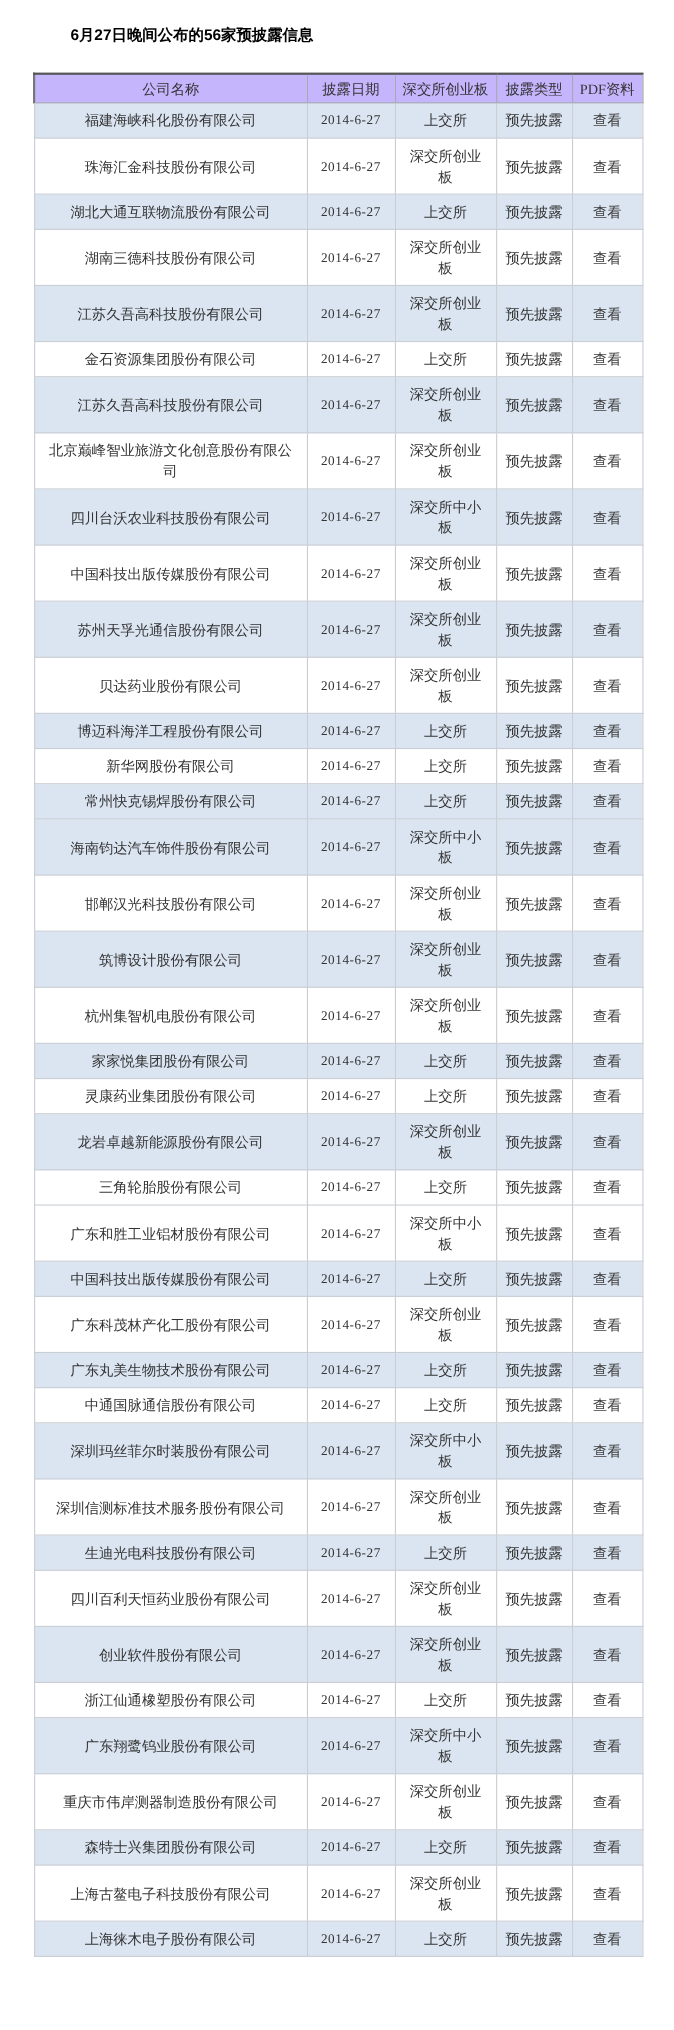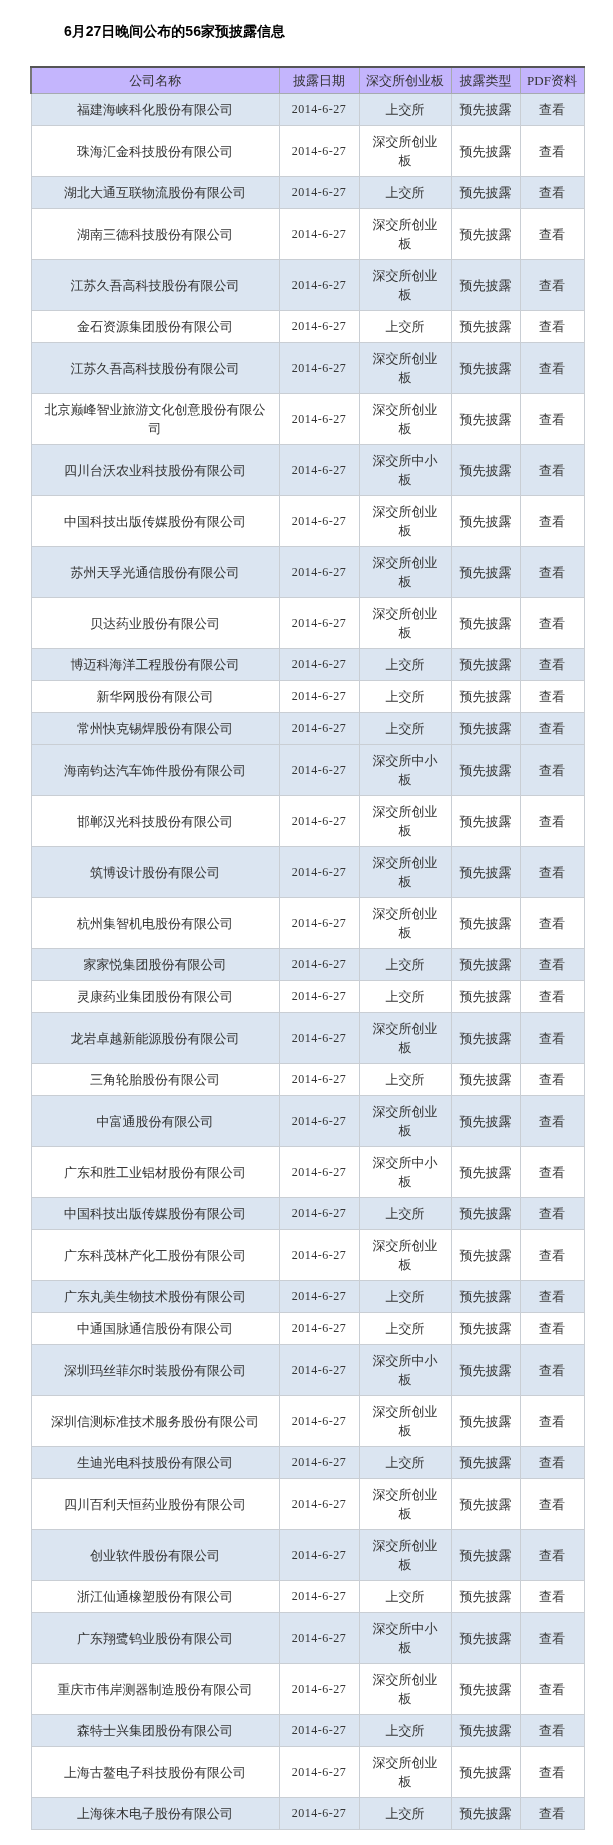--- a/index.html
+++ b/index.html
@@ -239,27 +239,20 @@
           <td class="c3">预先披露</td>
           <td class="c4"><a href="#">查看</a></td>
         </tr>
         <tr class="plain">
           <td class="c0">三角轮胎股份有限公司</td>
           <td class="c1">2014-6-27</td>
           <td class="c2">上交所</td>
           <td class="c3">预先披露</td>
           <td class="c4"><a href="#">查看</a></td>
         </tr>
-        <tr class="alt">
-          <td class="c0">中富通股份有限公司</td>
-          <td class="c1">2014-6-27</td>
-          <td class="c2">深交所创业板</td>
-          <td class="c3">预先披露</td>
-          <td class="c4"><a href="#">查看</a></td>
-        </tr>
         <tr class="plain">
           <td class="c0">广东和胜工业铝材股份有限公司</td>
           <td class="c1">2014-6-27</td>
           <td class="c2">深交所中小板</td>
           <td class="c3">预先披露</td>
           <td class="c4"><a href="#">查看</a></td>
         </tr>
         <tr class="alt">
           <td class="c0">中国科技出版传媒股份有限公司</td>
           <td class="c1">2014-6-27</td>

